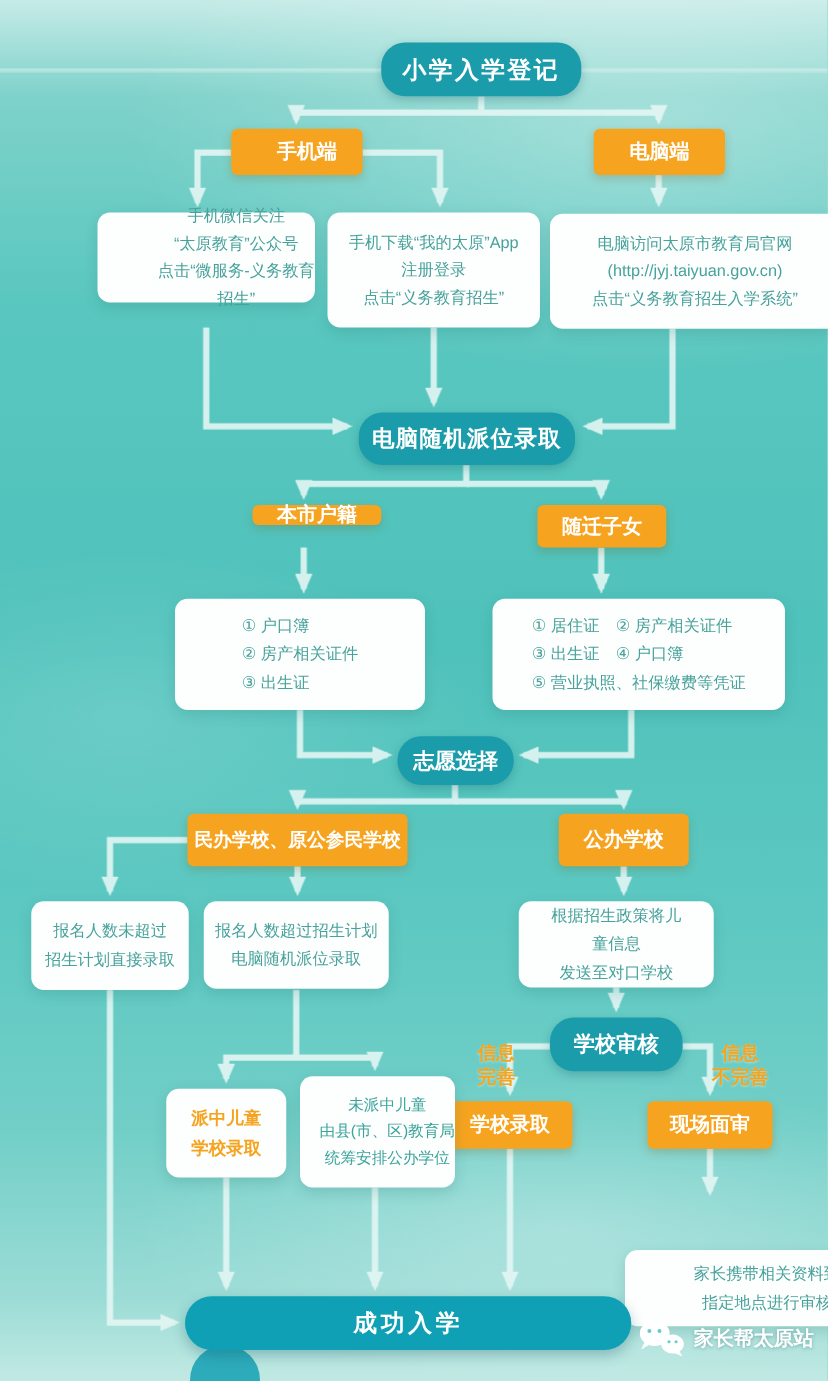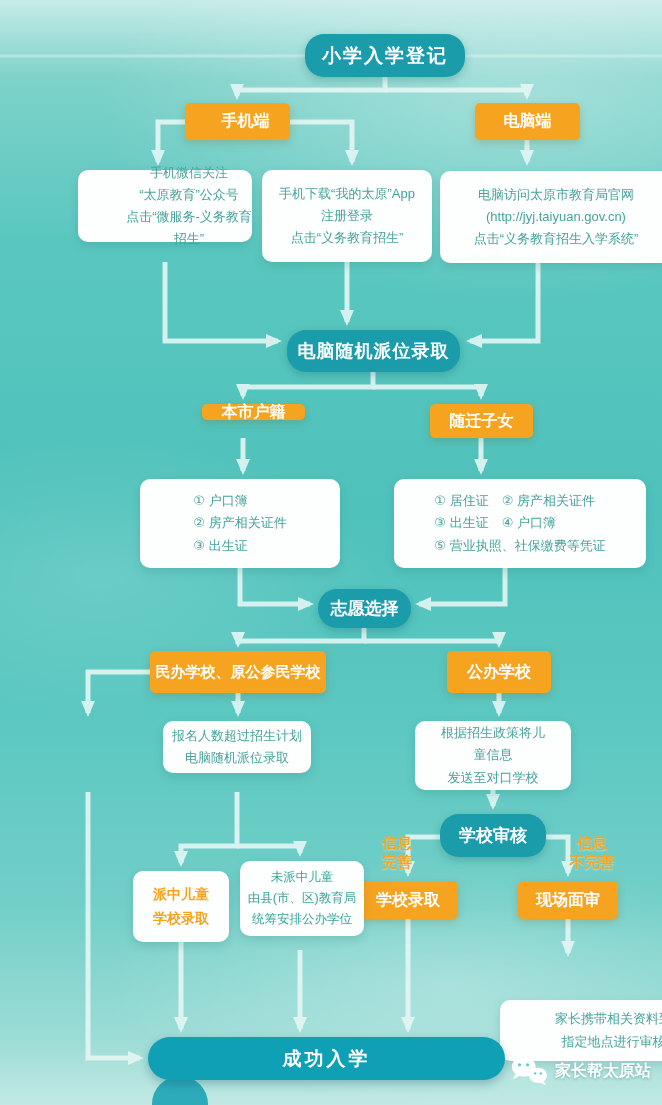--- a/index.html
+++ b/index.html
@@ -106,38 +106,42 @@
   </div>
   <div class="node orange" style="left:430px;top:404px;width:103px;height:34px;font-size:16px;">
     <span>随迁子女</span>
   </div>
 
   <div class="node white" style="left:140px;top:479px;width:200px;height:89px;">
     <span class="pre left-align">① 户口簿
 ② 房产相关证件
 ③ 出生证</span>
   </div>
-  <div class="node white" style="left:394px;top:479px;width:252px;height:89px;justify-content:center;">
+  <div class="node white" style="left:394px;top:479px;width:234px;height:89px;justify-content:center;">
     <span class="pre left-align">① 居住证　② 房产相关证件
 ③ 出生证　④ 户口簿
 ⑤ 营业执照、社保缴费等凭证</span>
   </div>
 
   <div class="node teal" style="left:318px;top:589px;width:93px;height:39px;font-size:17px;">
     <span>志愿选择</span>
   </div>
 
   <div class="node orange" style="left:150px;top:651px;width:176px;height:42px;font-size:15px;">
     <span>民办学校、原公参民学校</span>
   </div>
   <div class="node orange" style="left:447px;top:651px;width:104px;height:42px;font-size:16px;">
     <span>公办学校</span>
   </div>
 
-  <div class="node white" style="left:163px;top:721px;width:148px;height:52px;">
+  <div class="node white" style="left:25px;top:721px;width:126px;height:71px;">
+    <span class="pre">报名人数未超过
+招生计划直接录取</span>
+  </div>
+  <div class="node white" style="left:163px;top:721px;width:148px;height:70px;">
     <span class="pre">报名人数超过招生计划
 电脑随机派位录取</span>
   </div>
   <div class="node white" style="left:415px;top:721px;width:156px;height:69px;padding:0 20px;">
     <span class="pre">根据招生政策将儿童信息
 发送至对口学校</span>
   </div>
 
   <div class="node teal" style="left:440px;top:814px;width:106px;height:43px;font-size:17px;">
     <span>学校审核</span>
@@ -155,21 +159,21 @@
     <span>学校录取</span>
   </div>
   <div class="node orange" style="left:518px;top:881px;width:100px;height:38px;font-size:16px;">
     <span>现场面审</span>
   </div>
 
   <div class="node white" style="left:133px;top:871px;width:96px;height:71px;color:#f6a41f;font-weight:bold;font-size:14px;border-radius:10px;">
     <span class="pre">派中儿童
 学校录取</span>
   </div>
-  <div class="node white" style="left:240px;top:861px;width:124px;height:75px;font-size:12.5px;color:#3aa39b;">
+  <div class="node white" style="left:240px;top:861px;width:124px;height:89px;font-size:12.5px;color:#3aa39b;justify-content:flex-end;">
     <span class="pre">未派中儿童
 由县(市、区)教育局
 统筹安排公办学位</span>
   </div>
 
   <div class="node white" style="left:500px;top:1000px;width:172px;height:61px;justify-content:flex-end;">
     <span class="pre">家长携带相关资料到
 指定地点进行审核</span>
   </div>
 

